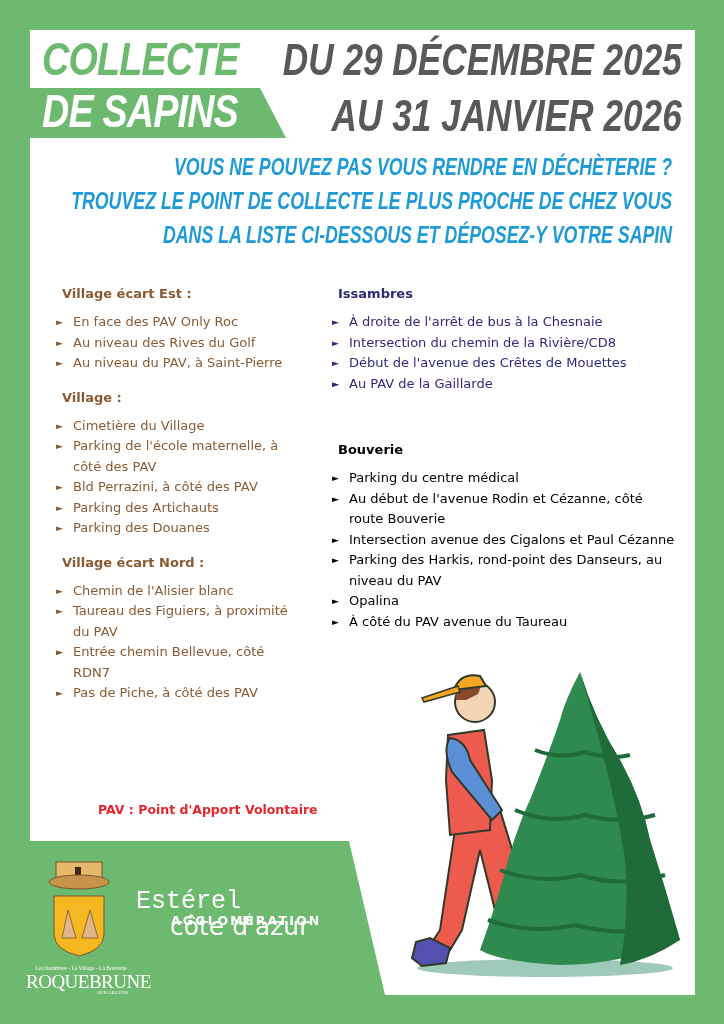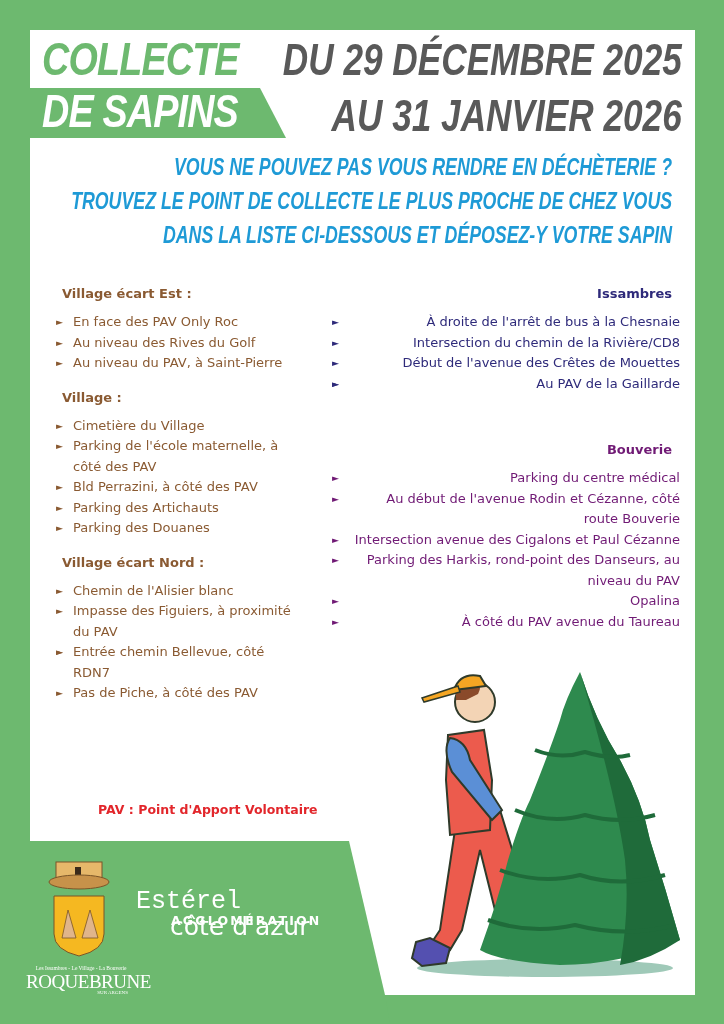--- a/index.html
+++ b/index.html
@@ -16,23 +16,23 @@
   .i1{top:152px;}
   .i2{top:186px;}
   .i3{top:220px;}
   .col{position:absolute;font-family:"DejaVu Sans",sans-serif;font-size:13px;line-height:20.5px;}
   .col h3{margin:8px;font-size:13px;font-weight:bold;line-height:20px;}
   .col ul{list-style:none;margin:0 0 14px 0;padding:0;}
   .col li{position:relative;padding-left:19px;}
   .col li .bul{position:absolute;left:2px;top:0;font-size:9px;}
   .brown{color:#8a5a32;}
   .navy{color:#2e2a7a;}
-  .green{color:#701a75;}
+  .green{color:#000000;}
   .left{left:54px;top:276px;width:250px;}
-  .right{left:330px;top:276px;width:350px;text-align:right;}
+  .right{left:330px;top:276px;width:350px;}
   .gap{height:24px;}
   .pav{position:absolute;left:54px;top:802px;font-family:"DejaVu Sans",sans-serif;font-weight:bold;font-size:12.5px;color:#e2262b;margin-left:44px;}
   .footer-green{position:absolute;left:0;top:841px;width:390px;height:183px;background:#6db96f;clip-path:polygon(0 0,349px 0,385px 154px,390px 183px,0 183px);}
   .crest{position:absolute;left:46px;top:858px;width:66px;height:100px;}
   .roq-small{position:absolute;left:26px;top:965px;width:110px;text-align:center;font-family:"Liberation Serif",serif;font-size:5.5px;color:#ffffff;}
   .roq-name{position:absolute;left:26px;top:971px;width:110px;text-align:right;font-family:"Liberation Serif",serif;font-size:19px;color:#ffffff;letter-spacing:-0.5px;}
   .roq-sub{position:absolute;left:26px;top:990px;width:110px;text-align:right;font-family:"Liberation Serif",serif;font-size:5px;color:#ffffff;padding-right:8px;box-sizing:border-box;}
   .est1{position:absolute;left:136px;top:888px;font-family:Liberation Mono, monospace;font-size:25px;color:#ffffff;line-height:28px;}
   .est2{position:absolute;left:170px;top:913px;font-family:"DejaVu Sans",sans-serif;font-size:25px;color:#ffffff;line-height:28px;}
   .est3{position:absolute;left:171px;top:913px;font-family:"DejaVu Sans",sans-serif;font-weight:bold;font-size:12.5px;color:#ffffff;letter-spacing:2.2px;}
@@ -65,21 +65,21 @@
   <ul class="brown">
     <li><span class="bul">►</span><span>Cimetière du Village</span></li>
     <li><span class="bul">►</span><span>Parking de l'école maternelle, à côté des PAV</span></li>
     <li><span class="bul">►</span><span>Bld Perrazini, à côté des PAV</span></li>
     <li><span class="bul">►</span><span>Parking des Artichauts</span></li>
     <li><span class="bul">►</span><span>Parking des Douanes</span></li>
   </ul>
   <h3 class="brown">Village écart Nord :</h3>
   <ul class="brown">
     <li><span class="bul">►</span><span>Chemin de l'Alisier blanc</span></li>
-    <li><span class="bul">►</span><span>Impasse des Figuiers, à proximité du PAV</span></li>
+    <li><span class="bul">►</span><span>Taureau des Figuiers, à proximité du PAV</span></li>
     <li><span class="bul">►</span></li>
     <li><span class="bul">►</span><span>Entrée chemin Bellevue, côté RDN7</span></li>
     <li><span class="bul">►</span><span>Pas de Piche, à côté des PAV</span></li>
   </ul>
 </div>
 
 <div class="col right">
   <h3 class="navy">Issambres</h3>
   <ul class="navy">
     <li><span class="bul">►</span><span>À droite de l'arrêt de bus à la Chesnaie</span></li>

